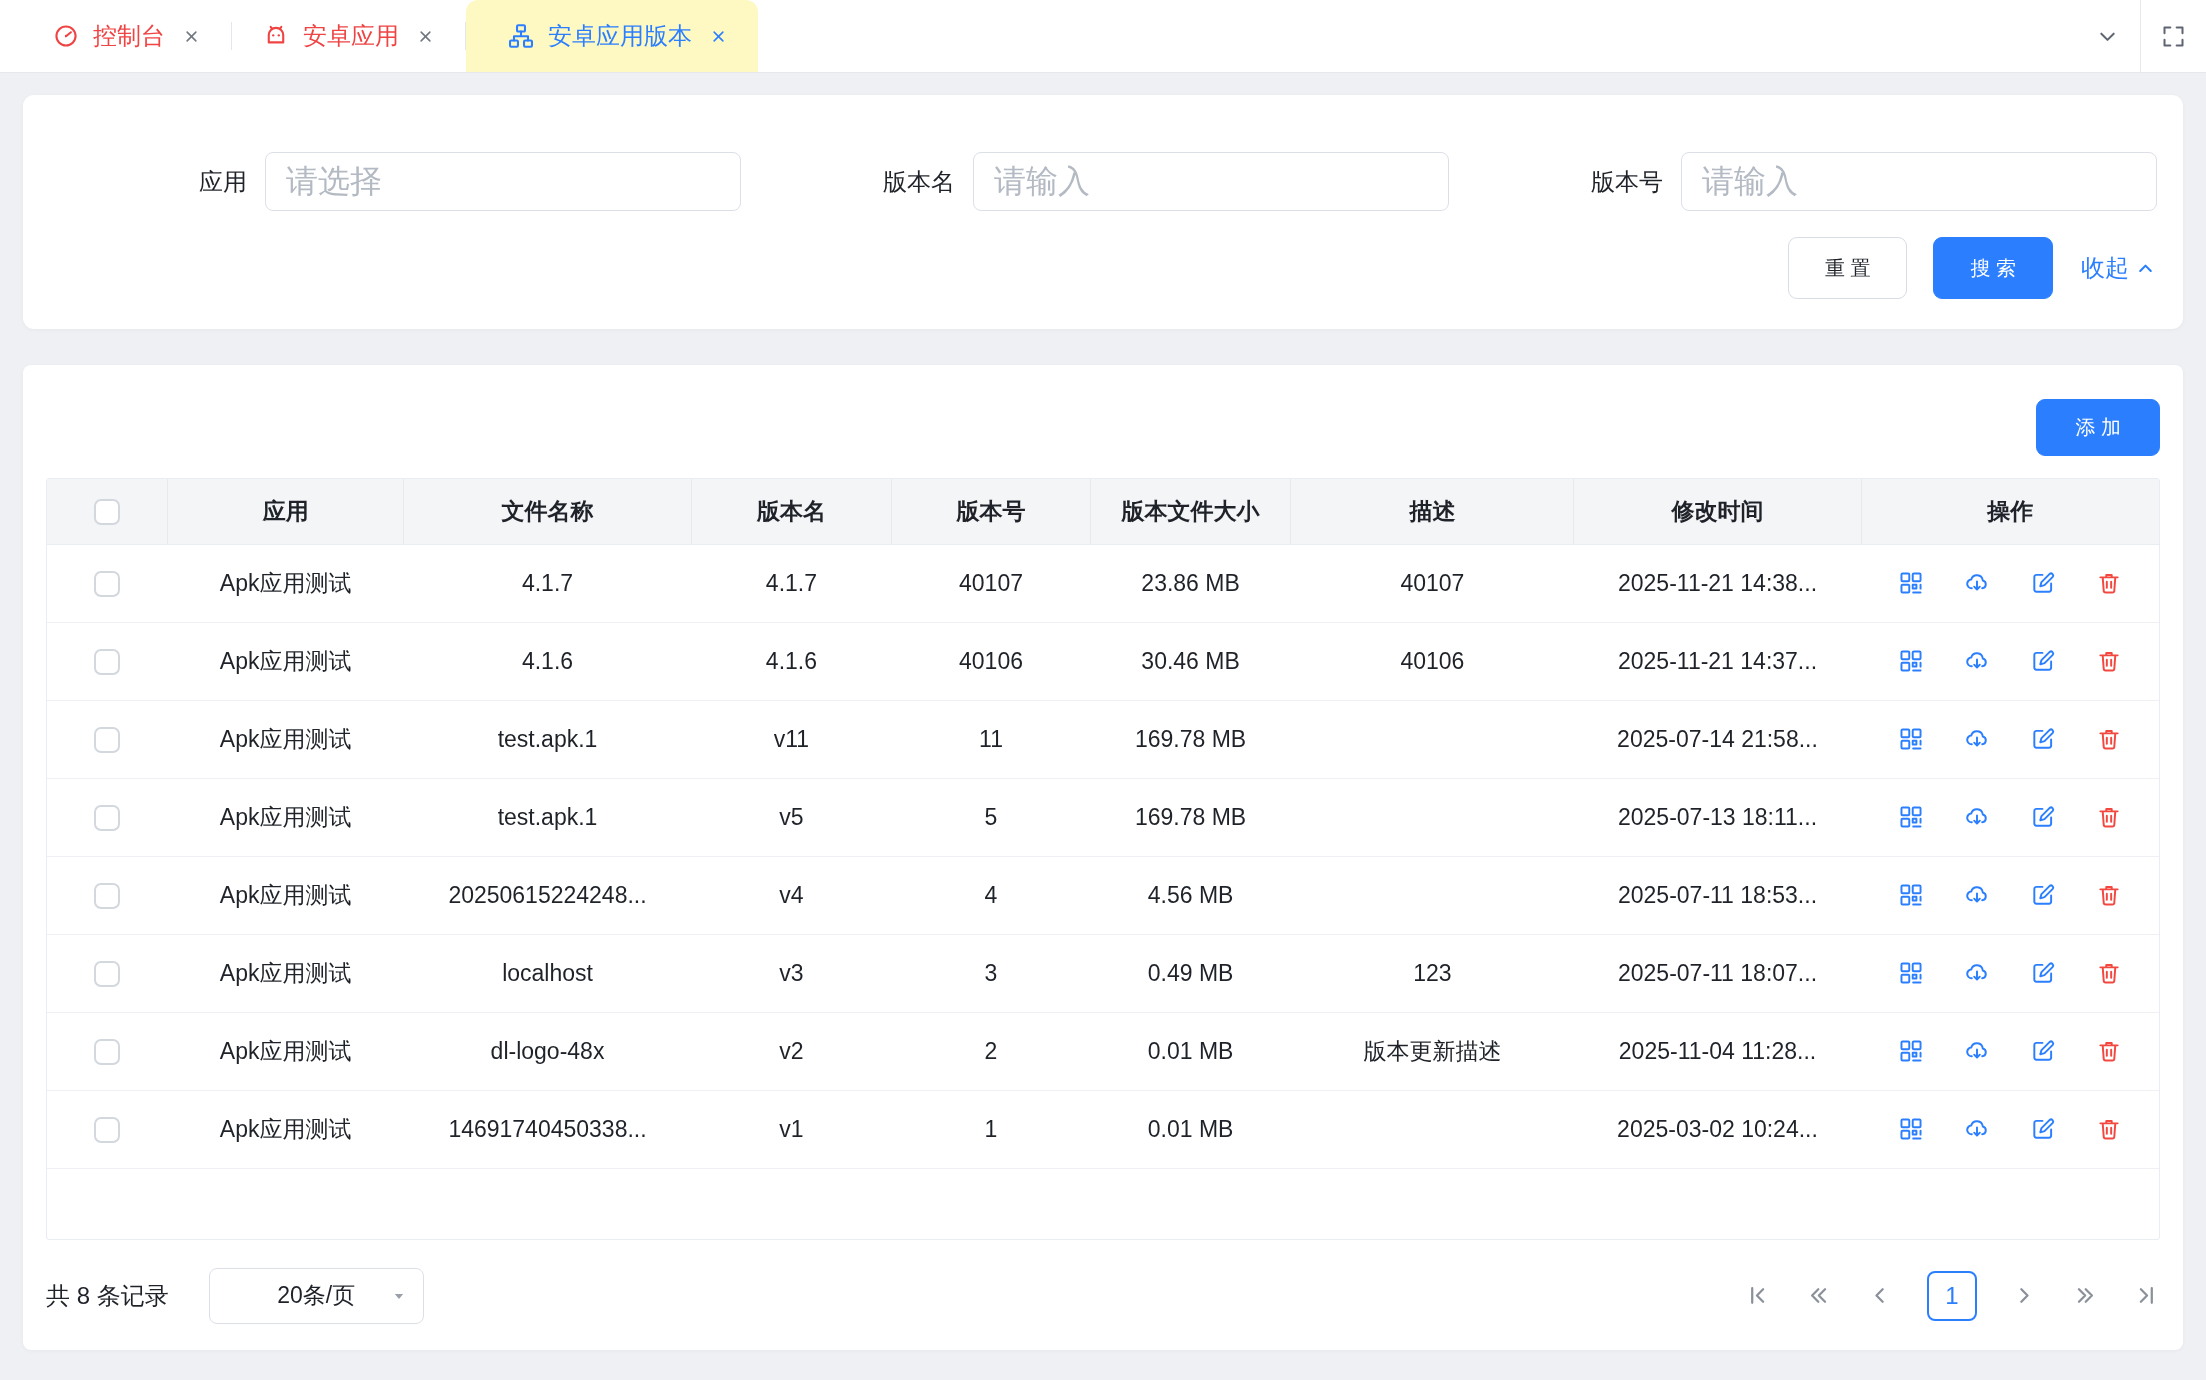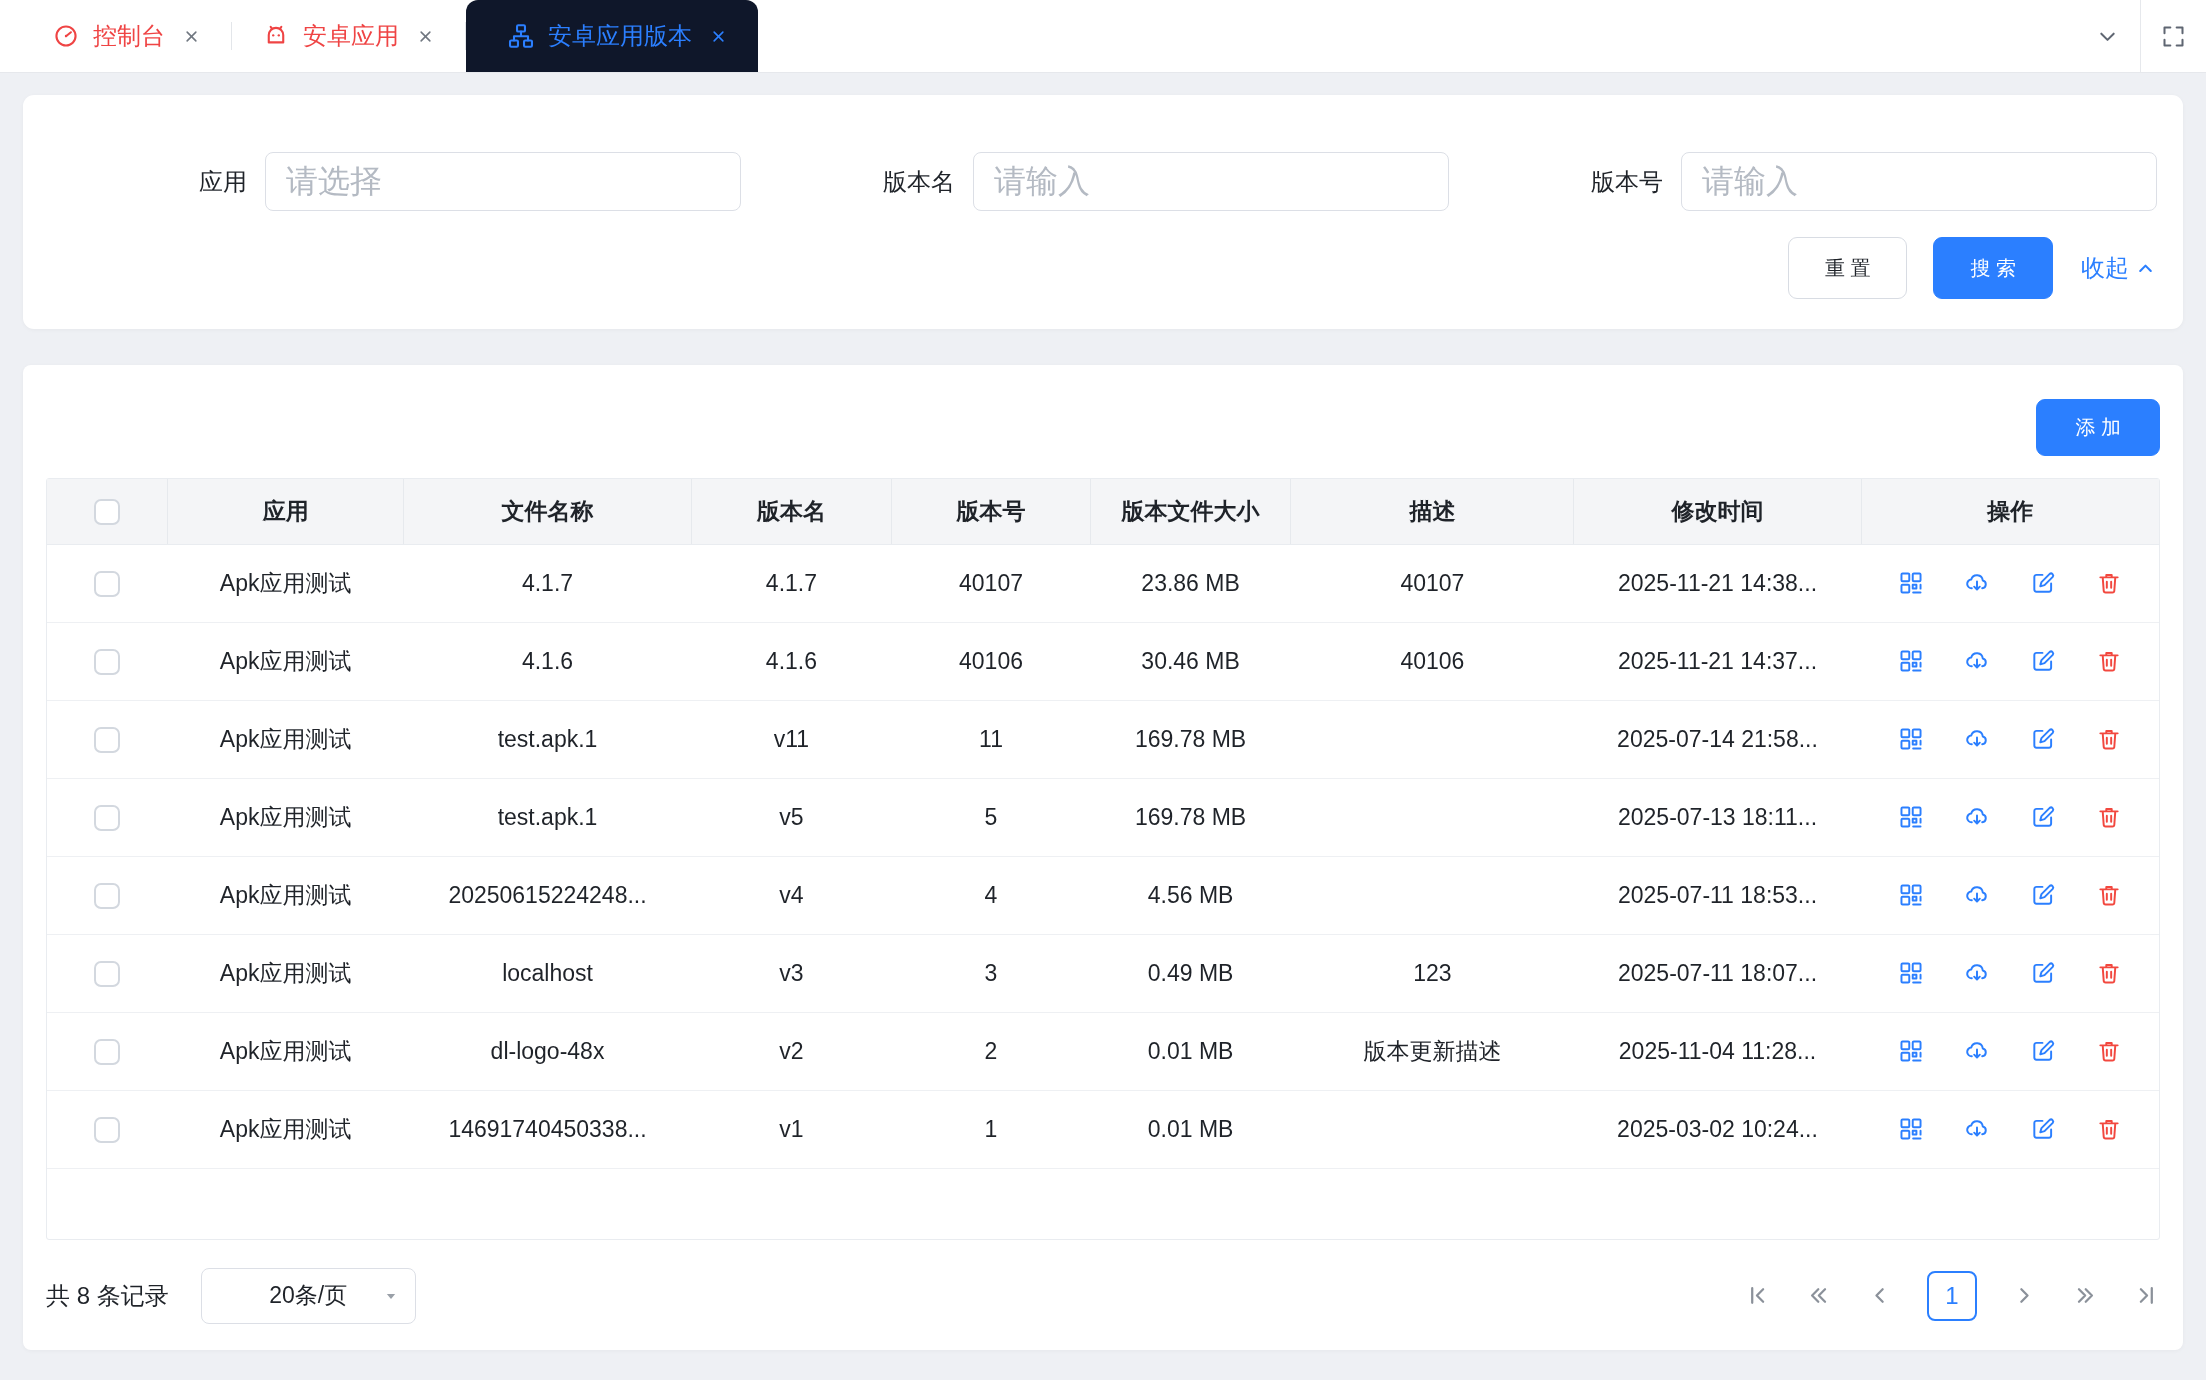--- a/index.html
+++ b/index.html
@@ -9,21 +9,21 @@
     font-family:"Liberation Sans", sans-serif;
     color:#1f2329;
     font-size:24px;
   }
   svg { fill:none; stroke:currentColor; stroke-width:1.8; stroke-linecap:round; stroke-linejoin:round; display:block; }
 
   
   .tabbar { height:73px; background:#fff; display:flex; justify-content:space-between; border-bottom:1px solid #e6e8ec; }
   .tabs { display:flex; align-items:center; padding-left:22px; }
   .tab { display:flex; align-items:center; gap:13px; height:100%; padding:0 30px; cursor:pointer; border-radius:12px 12px 0 0; color:#ef4444; }
-  .tab.active { background:#0f172a; color:#2b7fff;padding-left:41px; }
+  .tab.active { background:#fef9c3; color:#2b7fff;padding-left:41px; }
   .tab-icon svg { width:28px; height:28px; }
   .tab-label { font-size:24px; white-space:nowrap; }
   .tab-close { color:#707780; margin-left:4px; }
   .tab.active .tab-close { color:#2b7fff; }
   .tab-close svg { width:19px; height:19px; stroke-width:2; }
   .tab-sep { width:1px; height:28px; background:#e3e6ea; }
   .tabbar-right { display:flex; align-items:stretch; }
   .tab-tool { width:66px; display:flex; align-items:center; justify-content:center; color:#5f6672; cursor:pointer; }
   .tab-tool svg { width:27px; height:27px; }
   .tab-tool.fs { border-left:1px solid #e6e8ec; }
@@ -58,21 +58,21 @@
   tbody td { height:78px; text-align:center; font-size:23px; border-bottom:1px solid #eef0f3; overflow:hidden; white-space:nowrap; text-overflow:ellipsis; }
   .table-empty { height:70px; }
   .checkbox { display:inline-block; width:26px; height:26px; border:2px solid #d3d8df; border-radius:7px; background:#fff; vertical-align:middle; cursor:pointer; }
   .actions { display:flex; justify-content:center; align-items:center; gap:40px; }
   .action { color:#2b7fff; cursor:pointer; }
   .action svg { width:26px; height:26px; }
   .action.danger { color:#f2483f; }
 
   
   .pagination { display:flex; justify-content:space-between; align-items:center; margin-top:28px; }
-  .pg-left { display:flex; align-items:center; gap:32px; }
+  .pg-left { display:flex; align-items:center; gap:40px; }
   .pg-total { font-size:24px; }
   .page-size-select { position:relative; width:215px; height:56px; border:1px solid #dcdfe6; border-radius:8px; display:flex; align-items:center; justify-content:center; font-size:23px; cursor:pointer; background:#fff; }
   .page-size-select .caret { position:absolute; right:14px; top:50%; transform:translateY(-50%); color:#9aa0a8; }
   .page-size-select .caret svg { width:20px; height:20px; }
   .pg-right { display:flex; align-items:center; gap:34px; color:#8b919a; }
   .pg-btn { cursor:pointer; display:flex; }
   .pg-btn svg { width:27px; height:27px; stroke-width:2; }
   .page-num { min-width:50px; height:50px; padding:0 8px; border:2px solid #2b7fff; color:#2b7fff; border-radius:8px; display:flex; align-items:center; justify-content:center; font-size:24px; cursor:pointer; background:#fff; }
 </style>
 </head>

